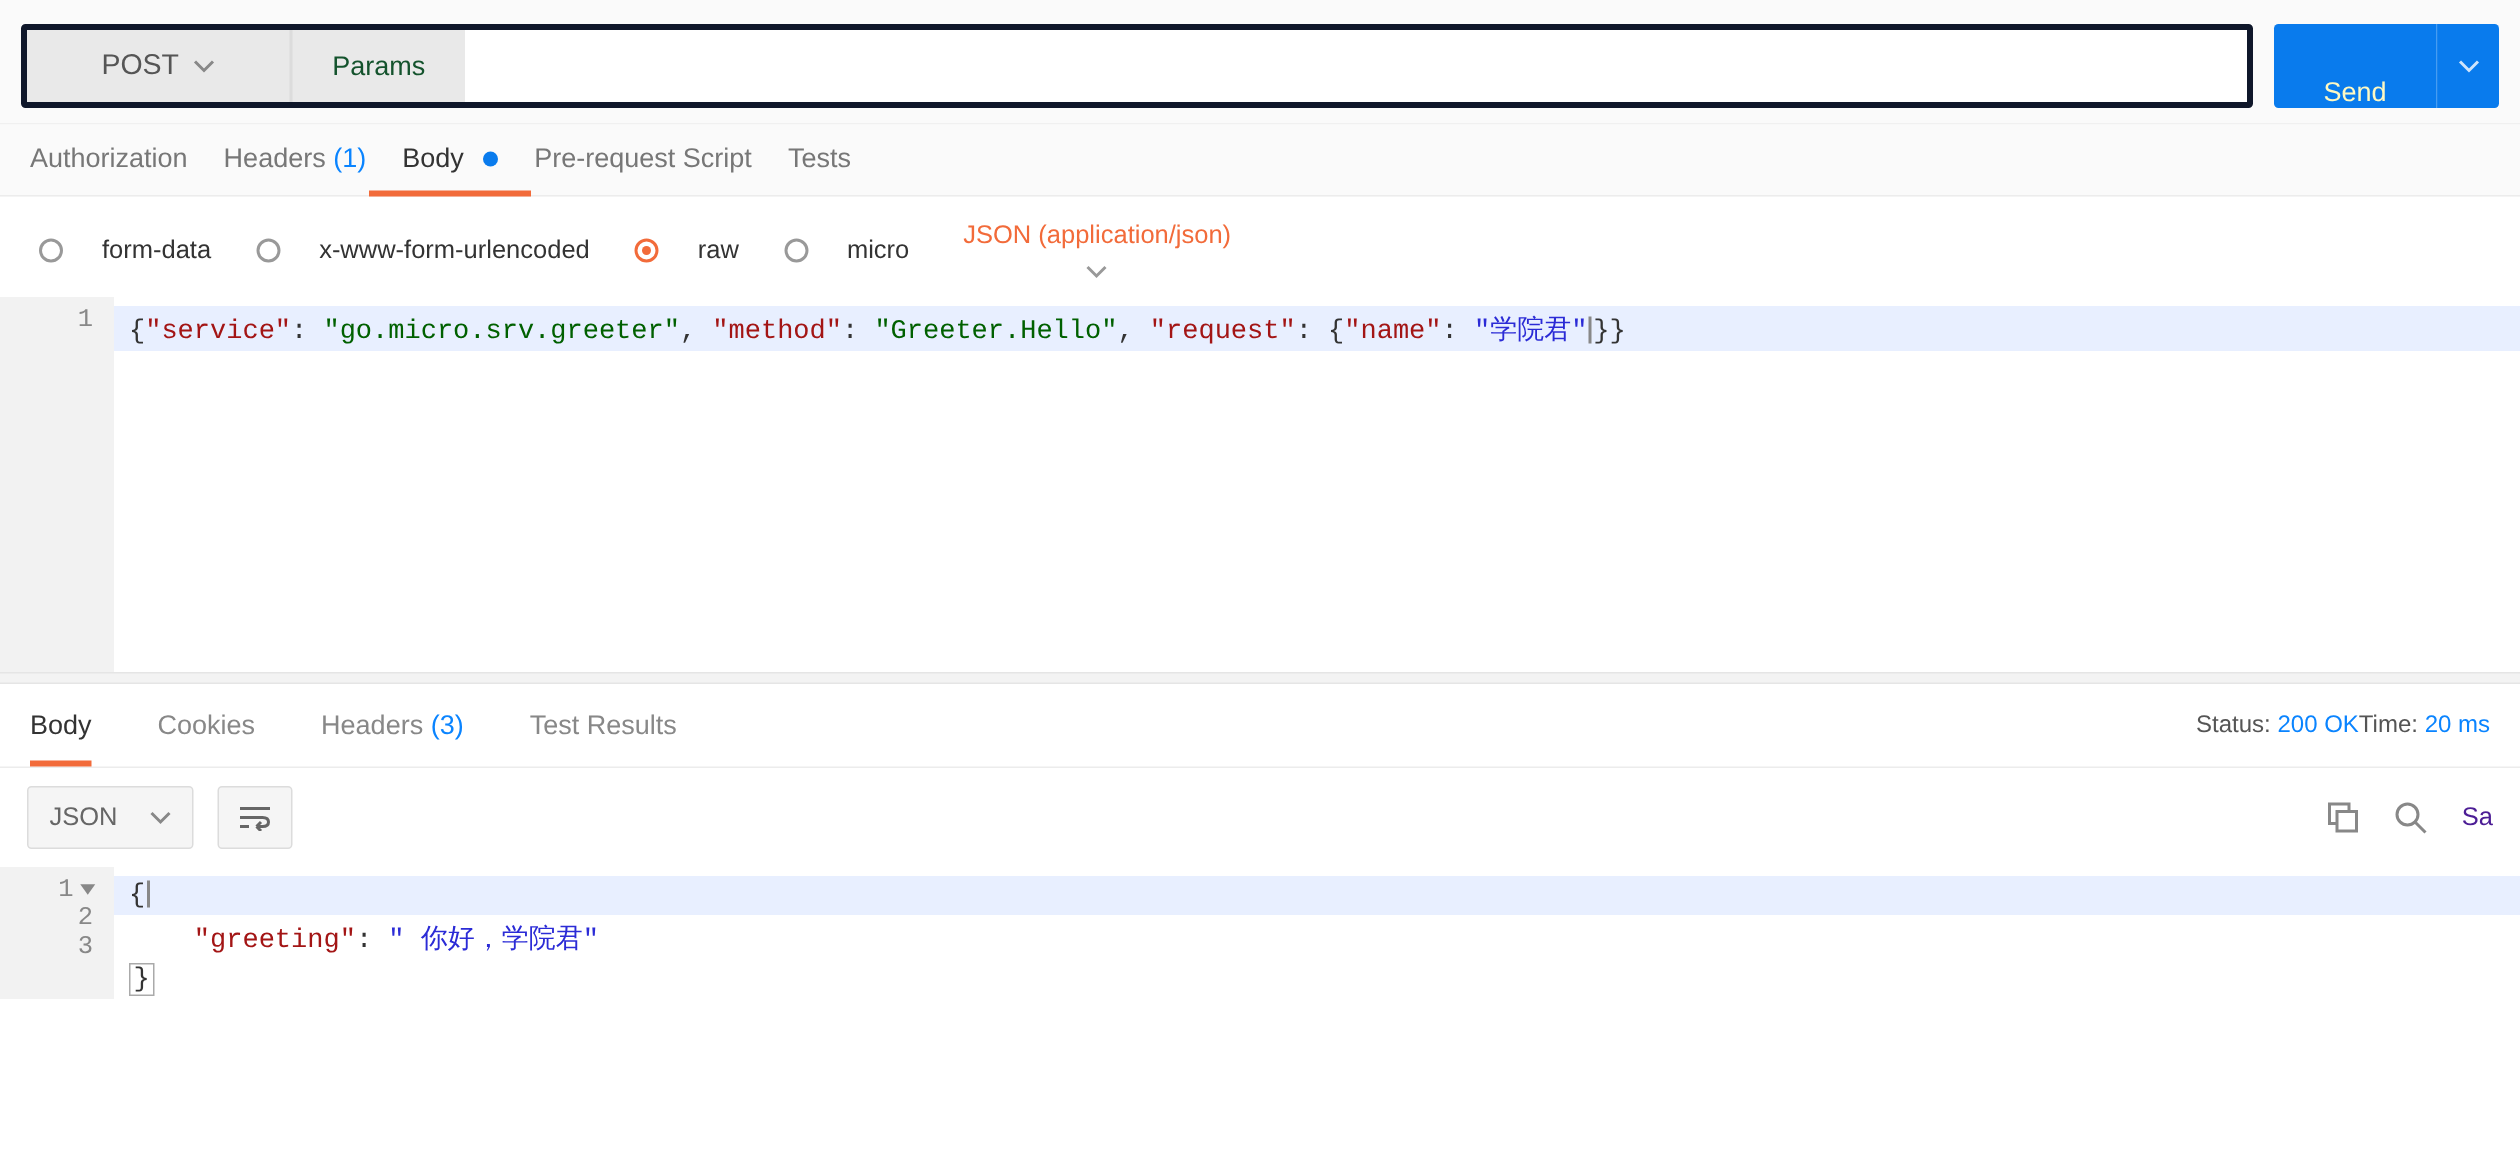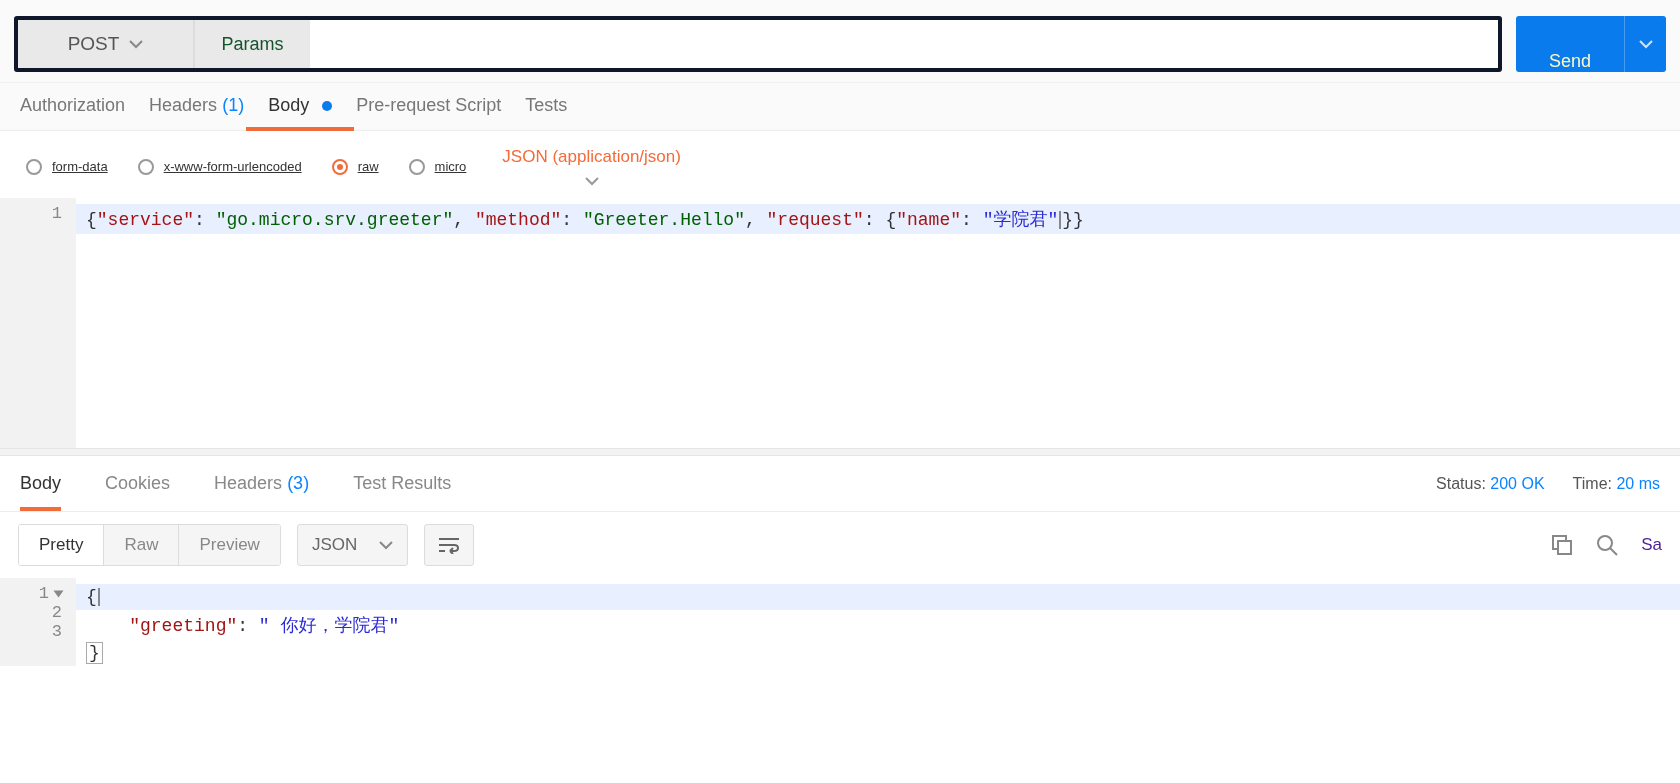--- a/index.html
+++ b/index.html
@@ -19,21 +19,21 @@
   
   .req-tabs { display: flex; gap: 24px; padding: 0 20px; background: #fafafa; border-bottom: 1px solid #ececec; height: 48px; }
   .req-tab { position: relative; font-size: 18px; color: #777; cursor: pointer; padding: 12px 0; }
   .req-tab .count { color: #0a84ff; }
   .req-tab.active { color: #333; font-weight: 500; }
   .req-tab.active::after { content: ""; position: absolute; left: -22px; right: -22px; bottom: -1px; height: 4px; background: #f26b3a; }
   .dot-ind { display: inline-block; width: 10px; height: 10px; margin-left: 8px; border-radius: 50%; background: #097bed; vertical-align: middle; }
 
   
   .body-types { display: flex; align-items: center; gap: 30px; padding: 16px 26px 12px 26px; }
-  .radio { display: flex; align-items: center; gap: 10px; font-size: 13px; color: #333; cursor: pointer; text-decoration: underline; }
+  .radio { display: flex; align-items: center; gap: 26px; font-size: 17px; color: #333; cursor: pointer; }
   .radio .r { width: 16px; height: 16px; border: 2px solid #999; border-radius: 50%; display: inline-block; position: relative; }
   .radio.selected .r { border-color: #f26b3a; }
   .radio.selected .r::after { content: ""; position: absolute; inset: 3px; border-radius: 50%; background: #f26b3a; }
   .content-type-sel { display: flex; align-items: center; gap: 10px; color: #f26b3a; font-size: 17px; margin-left: 6px; cursor: pointer; flex-direction: column; }
 
   
   .editor { display: flex; height: 250px; background: #fff; font-family: Menlo, Consolas, "Courier New", monospace; font-size: 18px; }
   .gutter { width: 76px; background: #f2f2f2; text-align: right; padding-right: 14px; padding-top: 6px; color: #888; font-size: 17px; }
   .code-area { flex: 1; padding-top: 6px; }
   .code-line { padding: 3px 10px; white-space: pre; }
@@ -47,21 +47,21 @@
   
   .divider { height: 8px; background: #f3f3f3; border-top: 1px solid #e5e5e5; border-bottom: 1px solid #e5e5e5; }
 
   
   .resp-header { display: flex; align-items: center; justify-content: space-between; padding: 0 20px; height: 56px; border-bottom: 1px solid #ececec; background: #fff; }
   .resp-tabs { display: flex; gap: 44px; }
   .resp-tab { position: relative; font-size: 18px; color: #888; cursor: pointer; padding: 16px 0; }
   .resp-tab .count { color: #0a84ff; }
   .resp-tab.active { color: #333; }
   .resp-tab.active::after { content: ""; position: absolute; left: 0; right: 0; bottom: -1px; height: 4px; background: #f26b3a; }
-  .resp-meta { display: flex; gap: 28px; font-size: 16px; color: #555; text-align: right; }
+  .resp-meta { display: flex; font-size: 16px; color: #555; text-align: right; }
   .resp-meta .val { color: #0a84ff; }
 
   
   .resp-toolbar { display: flex; align-items: center; gap: 16px; padding: 12px 18px; }
   .segmented { display: flex; border: 1px solid #dcdcdc; border-radius: 3px; overflow: hidden; }
   .segmented .seg { padding: 10px 20px; font-size: 17px; color: #888; background: #f5f5f5; cursor: pointer; border-right: 1px solid #dcdcdc; }
   .segmented .seg:last-child { border-right: none; }
   .segmented .seg.active { background: #fff; color: #333; }
   .dropdown-btn { display: flex; align-items: center; gap: 22px; padding: 10px 14px; border: 1px solid #dcdcdc; border-radius: 3px; background: #f5f5f5; font-size: 17px; color: #666; cursor: pointer; }
   .icon-btn { width: 50px; height: 42px; display: flex; align-items: center; justify-content: center; border: 1px solid #dcdcdc; border-radius: 3px; background: #f5f5f5; color: #666; cursor: pointer; }
@@ -187,25 +187,20 @@
       <span class="val">200 OK</span>
     </div>
     <div>
       <span>Time:</span>
       <span class="val">20 ms</span>
     </div>
   </div>
 </div>
 
 <div class="resp-toolbar">
-  <div class="segmented">
-    <div class="seg active"><span>Pretty</span></div>
-    <div class="seg"><span>Raw</span></div>
-    <div class="seg"><span>Preview</span></div>
-  </div>
   <div class="dropdown-btn">
     <span>JSON</span>
     <svg width="14" height="9" viewBox="0 0 14 9">
         <path d="M1 1 L7 7 L13 1" stroke="#888" stroke-width="2" fill="none"></path>
       </svg>
   </div>
   <div class="icon-btn">
     <svg width="22" height="18" viewBox="0 0 22 18">
       <path d="M1 3 H21 M1 9 H16 Q20 9 20 12 Q20 15 16 15 H12 M12 15 L15 12 M12 15 L15 18 M1 15 H7" stroke="#666" stroke-width="2" fill="none"></path>
     </svg>

